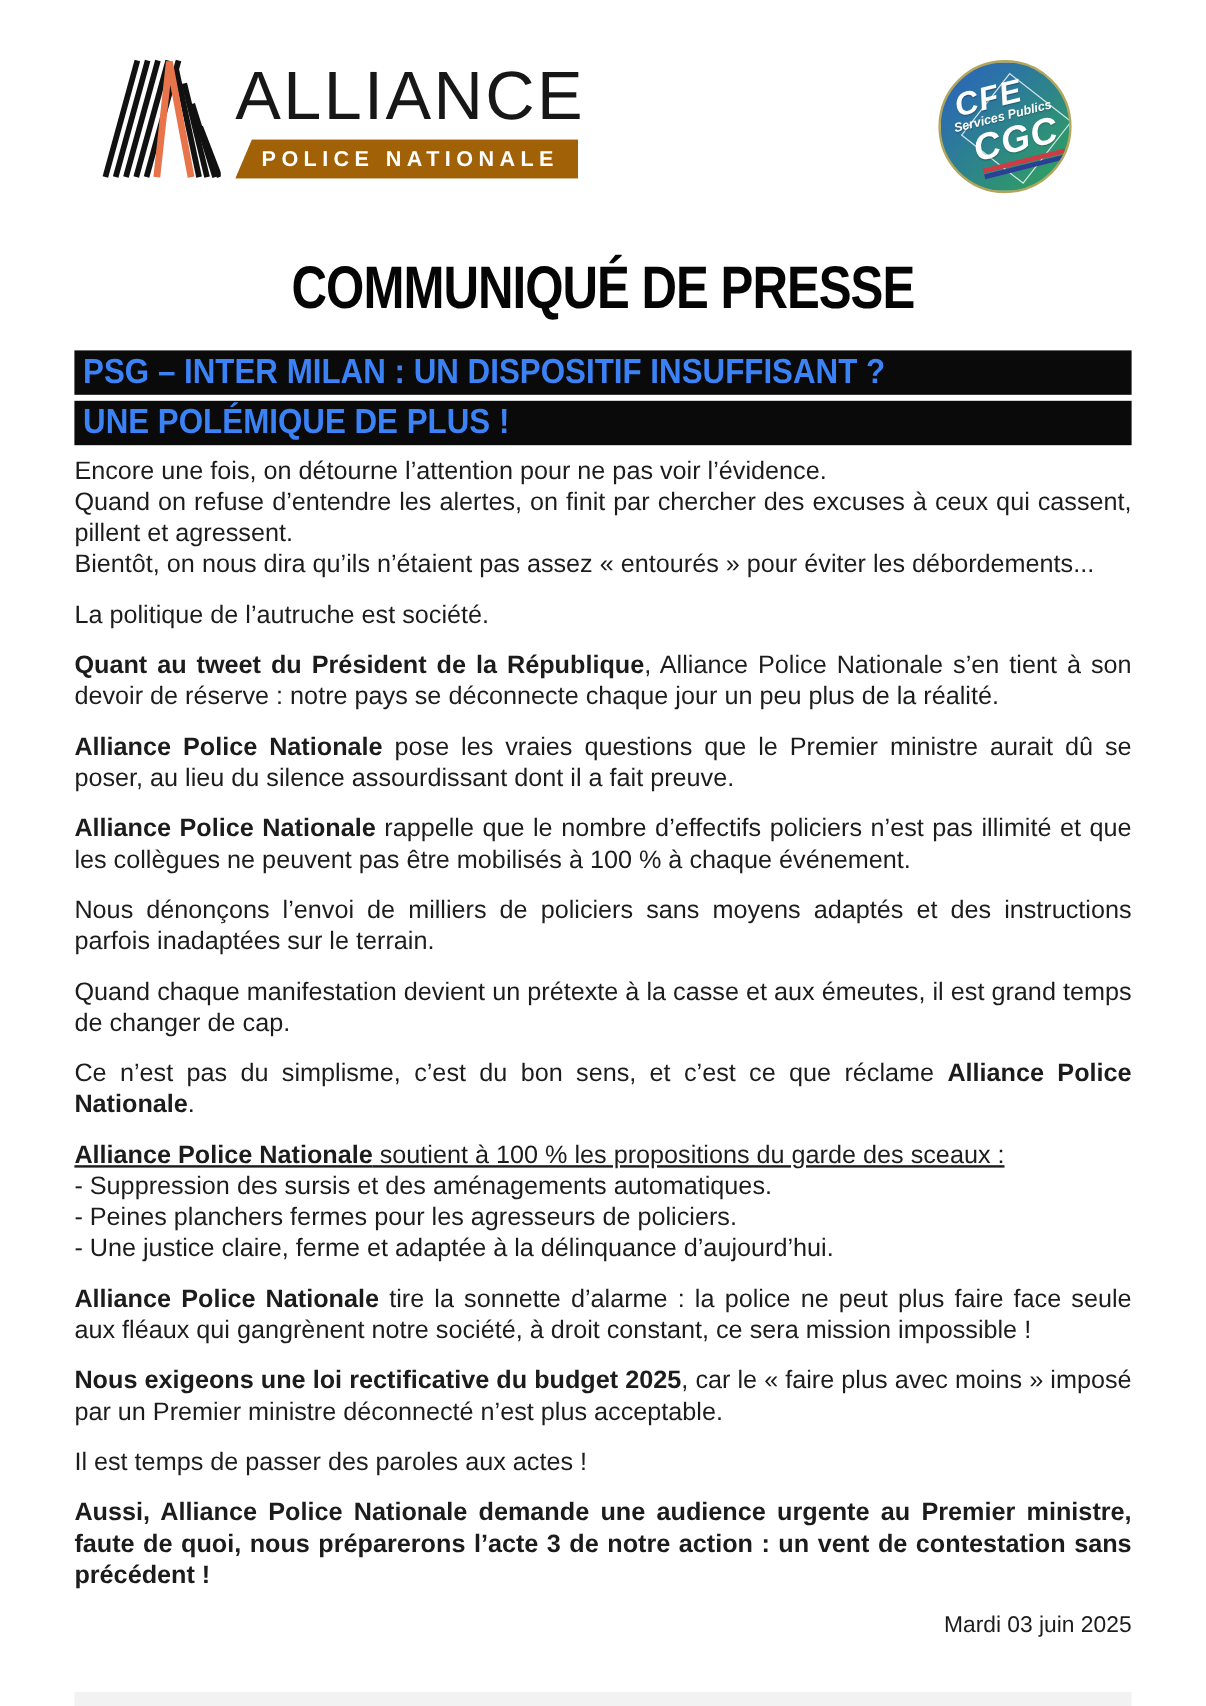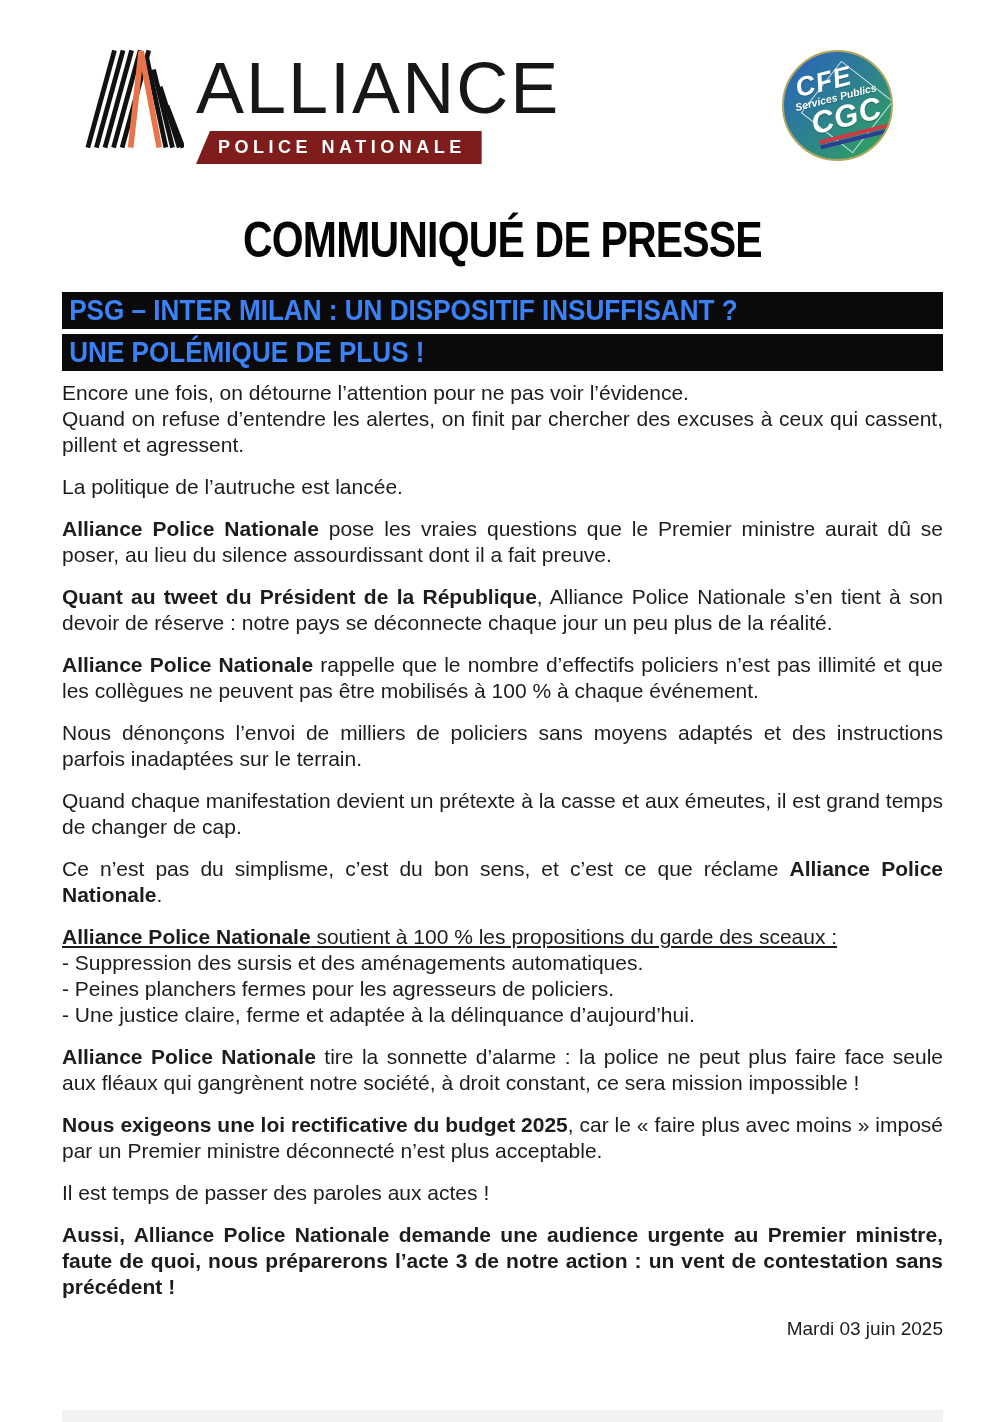--- a/index.html
+++ b/index.html
@@ -20,26 +20,26 @@
     overflow:hidden;
   }
   .page{padding:0 62px;position:relative;}
 
   
   .header{position:relative;height:152px;padding-top:46px;}
   .brand-row{display:flex;align-items:flex-start;gap:12px;margin-left:22px;}
   .brand-icon{width:100px;height:106px;flex:0 0 auto;}
   .brand-text{display:flex;flex-direction:column;}
   .brand-name{
-    font-size:72px;line-height:1;letter-spacing:2px;
+    font-size:57px;line-height:1;letter-spacing:2px;
     font-weight:400;color:#171717;margin-top:6px;white-space:nowrap;
   }
   .brand-sub{
     display:inline-block;align-self:flex-start;
-    background:#7f1d1d;color:#ffffff;
+    background:#a16207;color:#ffffff;
     font-weight:700;font-size:18px;letter-spacing:4.5px;
     padding:6px 16px 6px 22px;margin-top:7px;white-space:nowrap;
     clip-path:polygon(14px 0,100% 0,100% 100%,0 100%);
   }
   
   .badge{
     position:absolute;top:50px;right:50px;
     width:107px;height:107px;border-radius:50%;
     background:linear-gradient(135deg,var(--badge-start) 15%,var(--badge-end) 90%);
     border:2px solid #b3a65c;
@@ -152,24 +152,24 @@
   <div class="bars">
     <div class="bar">
       <span>PSG – INTER MILAN : UN DISPOSITIF INSUFFISANT ?</span>
     </div>
     <div class="bar">
       <span>UNE POLÉMIQUE DE PLUS !</span>
     </div>
   </div>
 
   <div class="body-text">
-      <p class="para"><span>Encore une fois, on détourne l’attention pour ne pas voir l’évidence.</span><br><span>Quand on refuse d’entendre les alertes, on finit par chercher des excuses à ceux qui cassent, pillent et agressent.</span><br></p>
-      <p class="para"><span>La politique de l’autruche est lancée.</span></p>
+      <p class="para"><span>Encore une fois, on détourne l’attention pour ne pas voir l’évidence.</span><br><span>Quand on refuse d’entendre les alertes, on finit par chercher des excuses à ceux qui cassent, pillent et agressent.</span><br><span>Bientôt, on nous dira qu’ils n’étaient pas assez «&nbsp;entourés&nbsp;» pour éviter les débordements...</span></p>
+      <p class="para"><span>La politique de l’autruche est société.</span></p>
+      <p class="para"><strong>Quant au tweet du Président de la République</strong><span>, Alliance Police Nationale s’en tient à son devoir de réserve&nbsp;: notre pays se déconnecte chaque jour un peu plus de la réalité.</span></p>
       <p class="para"><strong>Alliance Police Nationale</strong><span> pose les vraies questions que le Premier ministre aurait dû se poser, au lieu du silence assourdissant dont il a fait preuve.</span></p>
-      <p class="para"><strong>Quant au tweet du Président de la République</strong><span>, Alliance Police Nationale s’en tient à son devoir de réserve&nbsp;: notre pays se déconnecte chaque jour un peu plus de la réalité.</span></p>
       <p class="para"><strong>Alliance Police Nationale</strong><span> rappelle que le nombre d’effectifs policiers n’est pas illimité et que les collègues ne peuvent pas être mobilisés à 100&nbsp;% à chaque événement.</span></p>
       <p class="para"><span>Nous dénonçons l’envoi de milliers de policiers sans moyens adaptés et des instructions parfois inadaptées sur le terrain.</span></p>
       <p class="para"><span>Quand chaque manifestation devient un prétexte à la casse et aux émeutes, il est grand temps de changer de cap.</span></p>
       <p class="para"><span>Ce n’est pas du simplisme, c’est du bon sens, et c’est ce que réclame </span><strong>Alliance Police Nationale</strong><span>.</span></p>
       <p class="para"><strong class="u">Alliance Police Nationale</strong><span class="u"> soutient à 100&nbsp;% les propositions du garde des sceaux&nbsp;:</span><br><span>- Suppression des sursis et des aménagements automatiques.</span><br><span>- Peines planchers fermes pour les agresseurs de policiers.</span><br><span>- Une justice claire, ferme et adaptée à la délinquance d’aujourd’hui.</span></p>
       <p class="para"><strong>Alliance Police Nationale</strong><span> tire la sonnette d’alarme&nbsp;: la police ne peut plus faire face seule aux fléaux qui gangrènent notre société, à droit constant, ce sera mission impossible&nbsp;!</span></p>
       <p class="para"><strong>Nous exigeons une loi rectificative du budget 2025</strong><span>, car le «&nbsp;faire plus avec moins&nbsp;» imposé par un Premier ministre déconnecté n’est plus acceptable.</span></p>
       <p class="para"><span>Il est temps de passer des paroles aux actes&nbsp;!</span></p>
       <p class="para extra-top"><strong>Aussi, Alliance Police Nationale demande une audience urgente au Premier ministre, faute de quoi, nous préparerons l’acte 3 de notre action&nbsp;: un vent de contestation sans précédent&nbsp;!</strong></p>
     </div>

